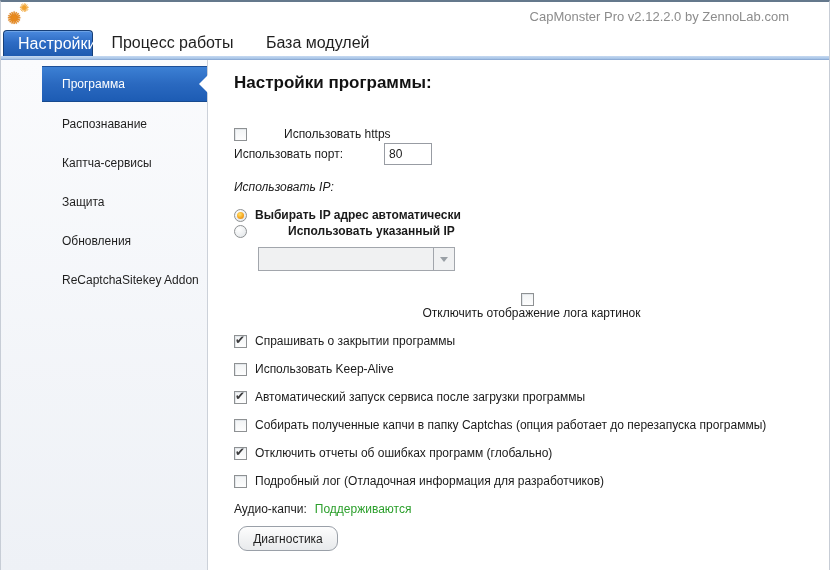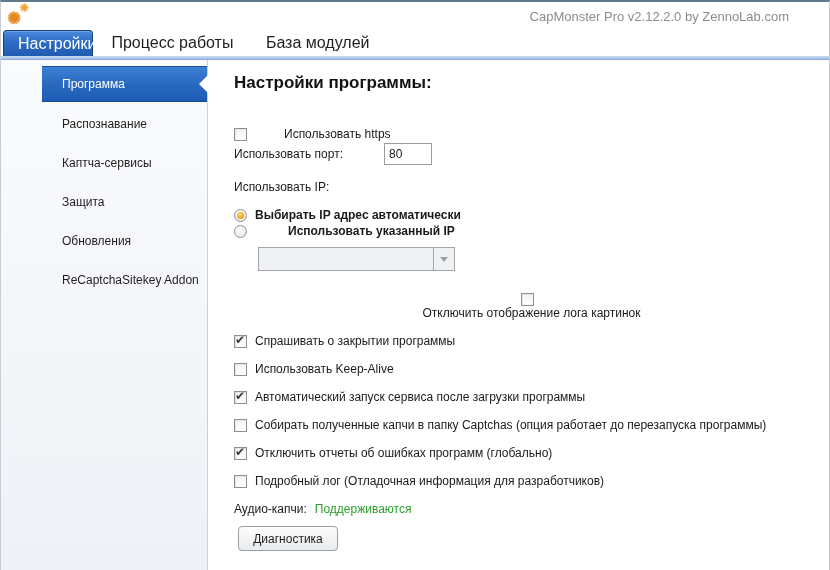--- a/index.html
+++ b/index.html
@@ -86,27 +86,27 @@
   .combo .combo-btn{
     width:20px;border-left:1px solid #a2a6ac;display:flex;align-items:center;justify-content:center;
   }
   .combo .arrow-down{
     width:0;height:0;border-left:4px solid transparent;border-right:4px solid transparent;
     border-top:5px solid #9aa0a6;
   }
   .status-green{margin-left:8px;}
   .btn{
     margin:10px 0 0 4px;width:100px;height:25px;box-sizing:border-box;
-    border:1px solid #9aa0a8;border-radius:4px;
+    border:1px solid #9aa0a8;border-radius:9px;
     background:linear-gradient(to bottom,#fdfdfd 0%,#f2f3f4 50%,#e8eaec 100%);
     font:12px "Liberation Sans",sans-serif;color:#1f1f1f;
     display:flex;align-items:center;justify-content:center;cursor:default;
   }
   
-  .mt17{margin-top:34px;gap:29px;} .mt12{margin-top:2px;gap:33px;} .mt15{margin-top:15px;}
+  .mt17{margin-top:34px;gap:29px;} .mt12{margin-top:2px;gap:33px;} .mt15{margin-top:15px;font-style:italic;}
   .mt14{margin-top:14px;} .mt22{margin-top:22px;flex-direction:column;}
 </style>
 </head>
 <body>
 
 <div class="window">
 
   <div class="header">
     <div class="app-icon">
       <span class="gear-big">✺</span>

